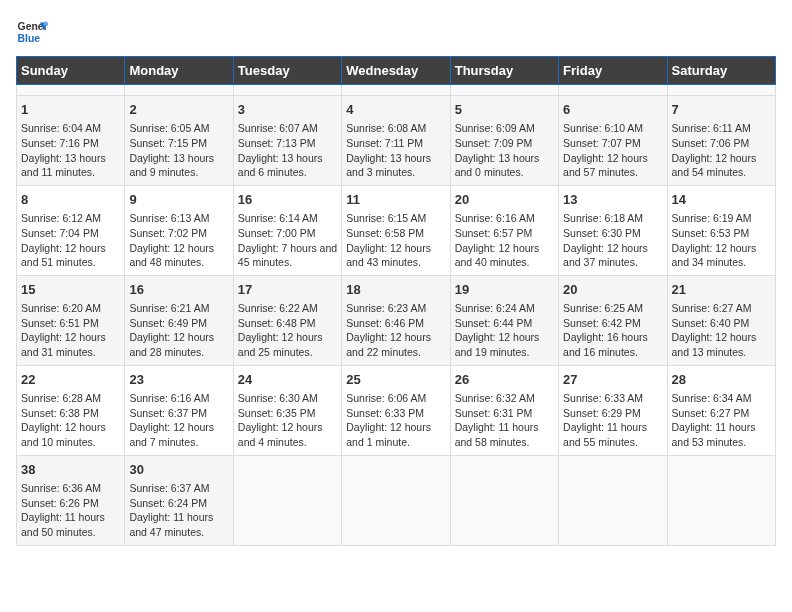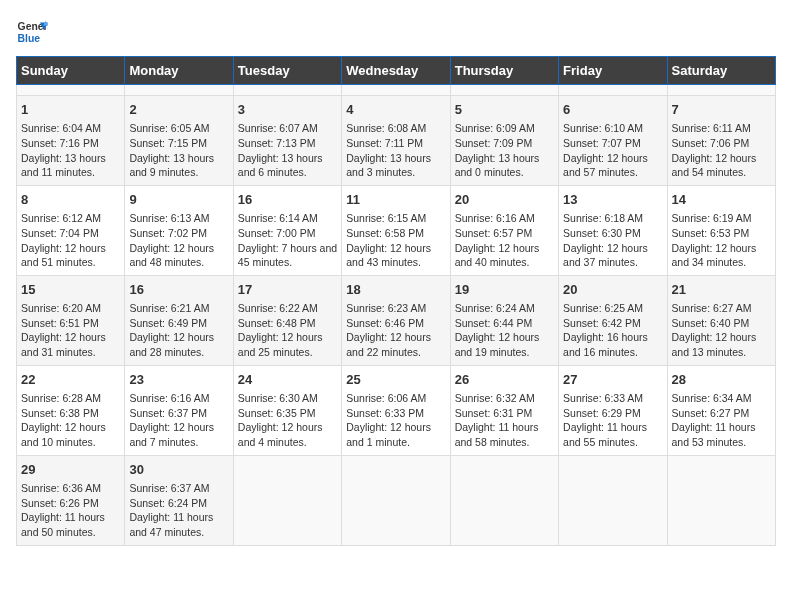--- a/index.html
+++ b/index.html
@@ -286,21 +286,21 @@
         </td>
         <td>
           <span class="day-num">28</span>
           <div>Sunrise: 6:34 AM</div>
           <div>Sunset: 6:27 PM</div>
           <div>Daylight: 11 hours and 53 minutes.</div>
         </td>
       </tr>
       <tr>
         <td>
-          <span class="day-num">29</span>
+          <span class="day-num">38</span>
           <div>Sunrise: 6:36 AM</div>
           <div>Sunset: 6:26 PM</div>
           <div>Daylight: 11 hours and 50 minutes.</div>
         </td>
         <td>
           <span class="day-num">30</span>
           <div>Sunrise: 6:37 AM</div>
           <div>Sunset: 6:24 PM</div>
           <div>Daylight: 11 hours and 47 minutes.</div>
         </td>

